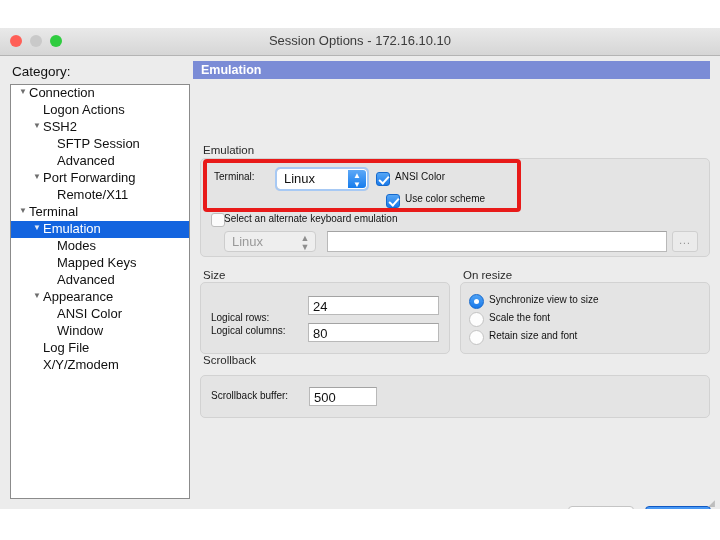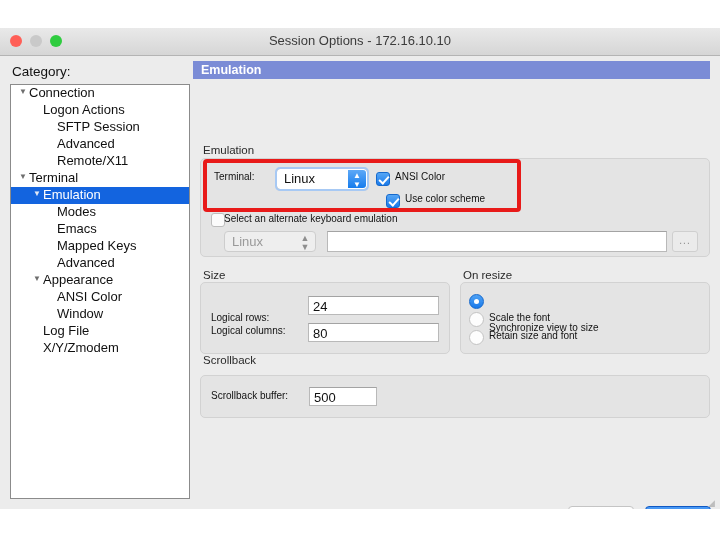--- a/index.html
+++ b/index.html
@@ -341,27 +341,28 @@
     </div>
     <div id="title-text">Session Options - 172.16.10.10</div>
   </div>
 
   <div id="body">
 
     <div id="category-label">Category:</div>
     <div id="tree">
         <div class="tree-row"><span class="tw" style="margin-left: 6px;">▼</span><span class="tlabel">Connection</span></div>
         <div class="tree-row"><span class="tw blank" style="margin-left: 20px;"></span><span class="tlabel">Logon Actions</span></div>
+        <div class="tree-row"><span class="tw" style="margin-left: 20px;">▼</span><span class="tlabel">SSH2</span></div>
         <div class="tree-row"><span class="tw blank" style="margin-left: 34px;"></span><span class="tlabel">SFTP Session</span></div>
         <div class="tree-row"><span class="tw blank" style="margin-left: 34px;"></span><span class="tlabel">Advanced</span></div>
+        <div class="tree-row"><span class="tw" style="margin-left: 20px;">▼</span><span class="tlabel">Port Forwarding</span></div>
         <div class="tree-row"><span class="tw blank" style="margin-left: 34px;"></span><span class="tlabel">Remote/X11</span></div>
         <div class="tree-row"><span class="tw" style="margin-left: 6px;">▼</span><span class="tlabel">Terminal</span></div>
         <div class="tree-row selected"><span class="tw" style="margin-left: 20px;">▼</span><span class="tlabel">Emulation</span></div>
         <div class="tree-row"><span class="tw blank" style="margin-left: 34px;"></span><span class="tlabel">Modes</span></div>
-        <div class="tree-row"><span class="tw blank" style="margin-left: 34px;"></span><span class="tlabel">Emacs</span></div>
         <div class="tree-row"><span class="tw blank" style="margin-left: 34px;"></span><span class="tlabel">Mapped Keys</span></div>
         <div class="tree-row"><span class="tw blank" style="margin-left: 34px;"></span><span class="tlabel">Advanced</span></div>
         <div class="tree-row"><span class="tw" style="margin-left: 20px;">▼</span><span class="tlabel">Appearance</span></div>
         <div class="tree-row"><span class="tw blank" style="margin-left: 34px;"></span><span class="tlabel">ANSI Color</span></div>
         <div class="tree-row"><span class="tw blank" style="margin-left: 34px;"></span><span class="tlabel">Window</span></div>
         <div class="tree-row"><span class="tw blank" style="margin-left: 20px;"></span><span class="tlabel">Log File</span></div>
         <div class="tree-row"><span class="tw blank" style="margin-left: 20px;"></span><span class="tlabel">X/Y/Zmodem</span></div>
       </div>
 
     <div id="pane">
@@ -404,21 +405,21 @@
     <div class="lbl" style="left:211px; top:256px;">Logical rows:</div>
     <div class="tfield" style="left:308px; top:240px; width:131px; height:19px;">24</div>
 
     <div class="lbl" style="left:211px; top:269px;">Logical columns:</div>
     <div class="tfield" style="left:308px; top:267px; width:131px; height:19px;">80</div>
 
     <div class="grp-title" style="left:463px; top:213px;">On resize</div>
     <div class="grp-box" style="left:460px; top:226px; width:250px; height:72px;"></div>
 
     <div class="radio on" style="left:469px; top:238px;"></div>
-    <div class="lbl" style="left:489px; top:238px;margin-top:28px;">Synchronize view to size</div>
+    <div class="lbl" style="left:489px; top:238px;">Synchronize view to size</div>
 
     <div class="radio off" style="left:469px; top:256px;"></div>
     <div class="lbl" style="left:489px; top:256px;">Scale the font</div>
 
     <div class="radio off" style="left:469px; top:274px;"></div>
     <div class="lbl" style="left:489px; top:274px;">Retain size and font</div>
 
     <div class="grp-title" style="left:203px; top:298px;">Scrollback</div>
     <div class="grp-box" style="left:200px; top:319px; width:510px; height:43px;"></div>
 

